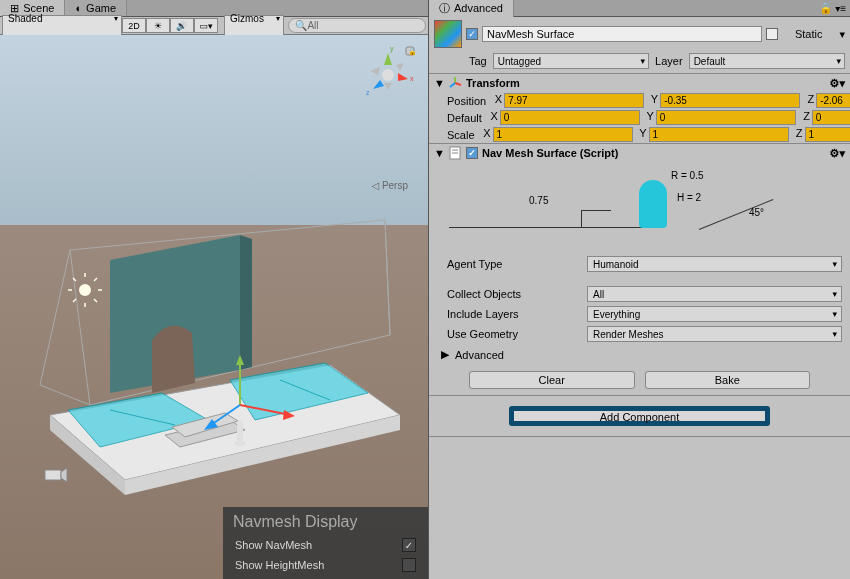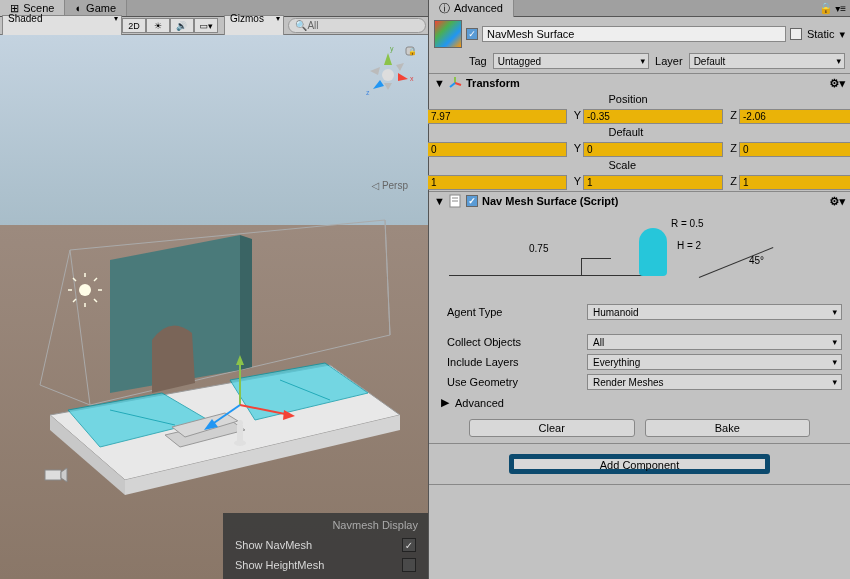--- a/index.html
+++ b/index.html
@@ -22,52 +22,52 @@
 .toolbar-search { flex: 1; margin-left: 4px; height: 15px; border: 1px solid #999; border-radius: 8px; background: #d8d8d8; padding: 0 6px; font-size: 10px; display: flex; align-items: center; color: #666; }
 
 
 .scene-viewport { flex: 1; background: linear-gradient(to bottom, #c4d3e0 0%, #a8bdc9 35%, #9c8a7e 35%, #8a7768 100%); position: relative; overflow: hidden; }
 .gizmo { position: absolute; top: 10px; right: 10px; width: 60px; height: 60px; }
 .persp-label { position: absolute; top: 145px; right: 20px; color: #666; font-size: 10px; margin-left: 12px; }
 .scene-3d { position: absolute; top: 180px; left: 30px; width: 370px; height: 280px; }
 
 
 .navmesh-overlay { position: absolute; bottom: 0; right: 0; width: 205px; background: rgba(60,60,60,0.92); color: #ddd; padding: 4px 0; }
-.navmesh-header { text-align: right; padding: 2px 10px 4px; color: #aaa; font-size: 11px; }
+.navmesh-header { text-align: left; padding: 2px 10px 4px; color: #aaa; font-size: 16px; }
 .navmesh-row { display: flex; align-items: center; justify-content: space-between; padding: 3px 12px; }
 .navmesh-row label { color: #d8d8d8; font-size: 11px; text-align: right; }
 .navmesh-checkbox { width: 14px; height: 14px; background: #4a4a4a; border: 1px solid #222; display: flex; align-items: center; justify-content: center; }
 .navmesh-checkbox.checked::after { content: '✓'; color: #ddd; font-size: 10px; }
 
 
 .inspector-tabs { display: flex; background: #a0a0a0; height: 17px; border-bottom: 1px solid #555; align-items: center; }
 .inspector-tabs .spacer { flex: 1; }
 .lock-icon { width: 12px; height: 12px; margin-right: 4px; }
 .menu-icon { margin-right: 4px; font-size: 10px; cursor: pointer; }
 
 .obj-header { display: flex; align-items: center; padding: 3px 5px; background: #c2c2c2; gap: 4px; }
 .cube-icon { width: 28px; height: 28px; background: linear-gradient(135deg, #f44336, #4caf50, #2196f3, #ff9800); border: 1px solid #666; }
 .obj-name-input { flex: 1; height: 16px; border: 1px solid #888; background: #eee; padding: 0 4px; font-size: 11px; }
-.static-check { display: flex; align-items: center; gap: 5px; font-size: 11px; }
+.static-check { display: flex; align-items: center; gap: 17px; font-size: 11px; }
 .checkbox-sm { width: 12px; height: 12px; border: 1px solid #666; background: #eee; display: inline-block; }
 .checkbox-sm.checked { background: #5a9bd5; }
 .checkbox-sm.checked::after { content: '✓'; font-size: 9px; color: #fff; display: block; text-align: center; line-height: 10px; }
 
 .tag-layer-row { display: flex; padding: 2px 5px 4px 40px; gap: 6px; align-items: center; font-size: 11px; }
 .select-field { flex: 1; height: 16px; border: 1px solid #888; background: #d8d8d8; padding: 0 14px 0 4px; position: relative; font-size: 10px; display: flex; align-items: center; }
 .select-field::after { content: '▾'; position: absolute; right: 3px; font-size: 9px; }
 
 
 .component { border-top: 1px solid #888; }
 .comp-header { display: flex; align-items: center; padding: 2px 5px; background: #c2c2c2; gap: 4px; font-weight: bold; font-size: 11px; }
 .foldout { width: 10px; cursor: pointer; }
 .comp-icon { width: 14px; height: 14px; }
 .comp-gear { margin-left: auto; cursor: pointer; font-size: 11px; }
 
-.prop-row { display: flex; align-items: center; padding: 1px 5px 1px 18px; gap: 4px; font-size: 11px; flex-direction: column; }
+.prop-row { display: flex; align-items: center; padding: 1px 5px 1px 18px; gap: 4px; font-size: 11px; }
 .prop-label { width: 75px; }
 .xyz-group { display: flex; gap: 2px; flex: 1; }
 .xyz-label { width: 12px; text-align: right; }
 .num-input { flex: 1; height: 15px; border: 1px solid #888; background: #eab308; padding: 0 3px; font-size: 10px; }
 
 
 .agent-diagram { height: 80px; position: relative; margin: 6px 20px; }
 .agent-ground { position: absolute; bottom: 20px; left: 0; width: 200px; border-top: 1px solid #333; }
 .agent-step { position: absolute; bottom: 20px; left: 132px; width: 30px; height: 18px; border-left: 1px solid #333; border-top: 1px solid #333; }
 .agent-cyl { position: absolute; bottom: 20px; left: 190px; width: 28px; height: 48px; background: #26c6da; border-radius: 14px 14px 4px 4px; }

